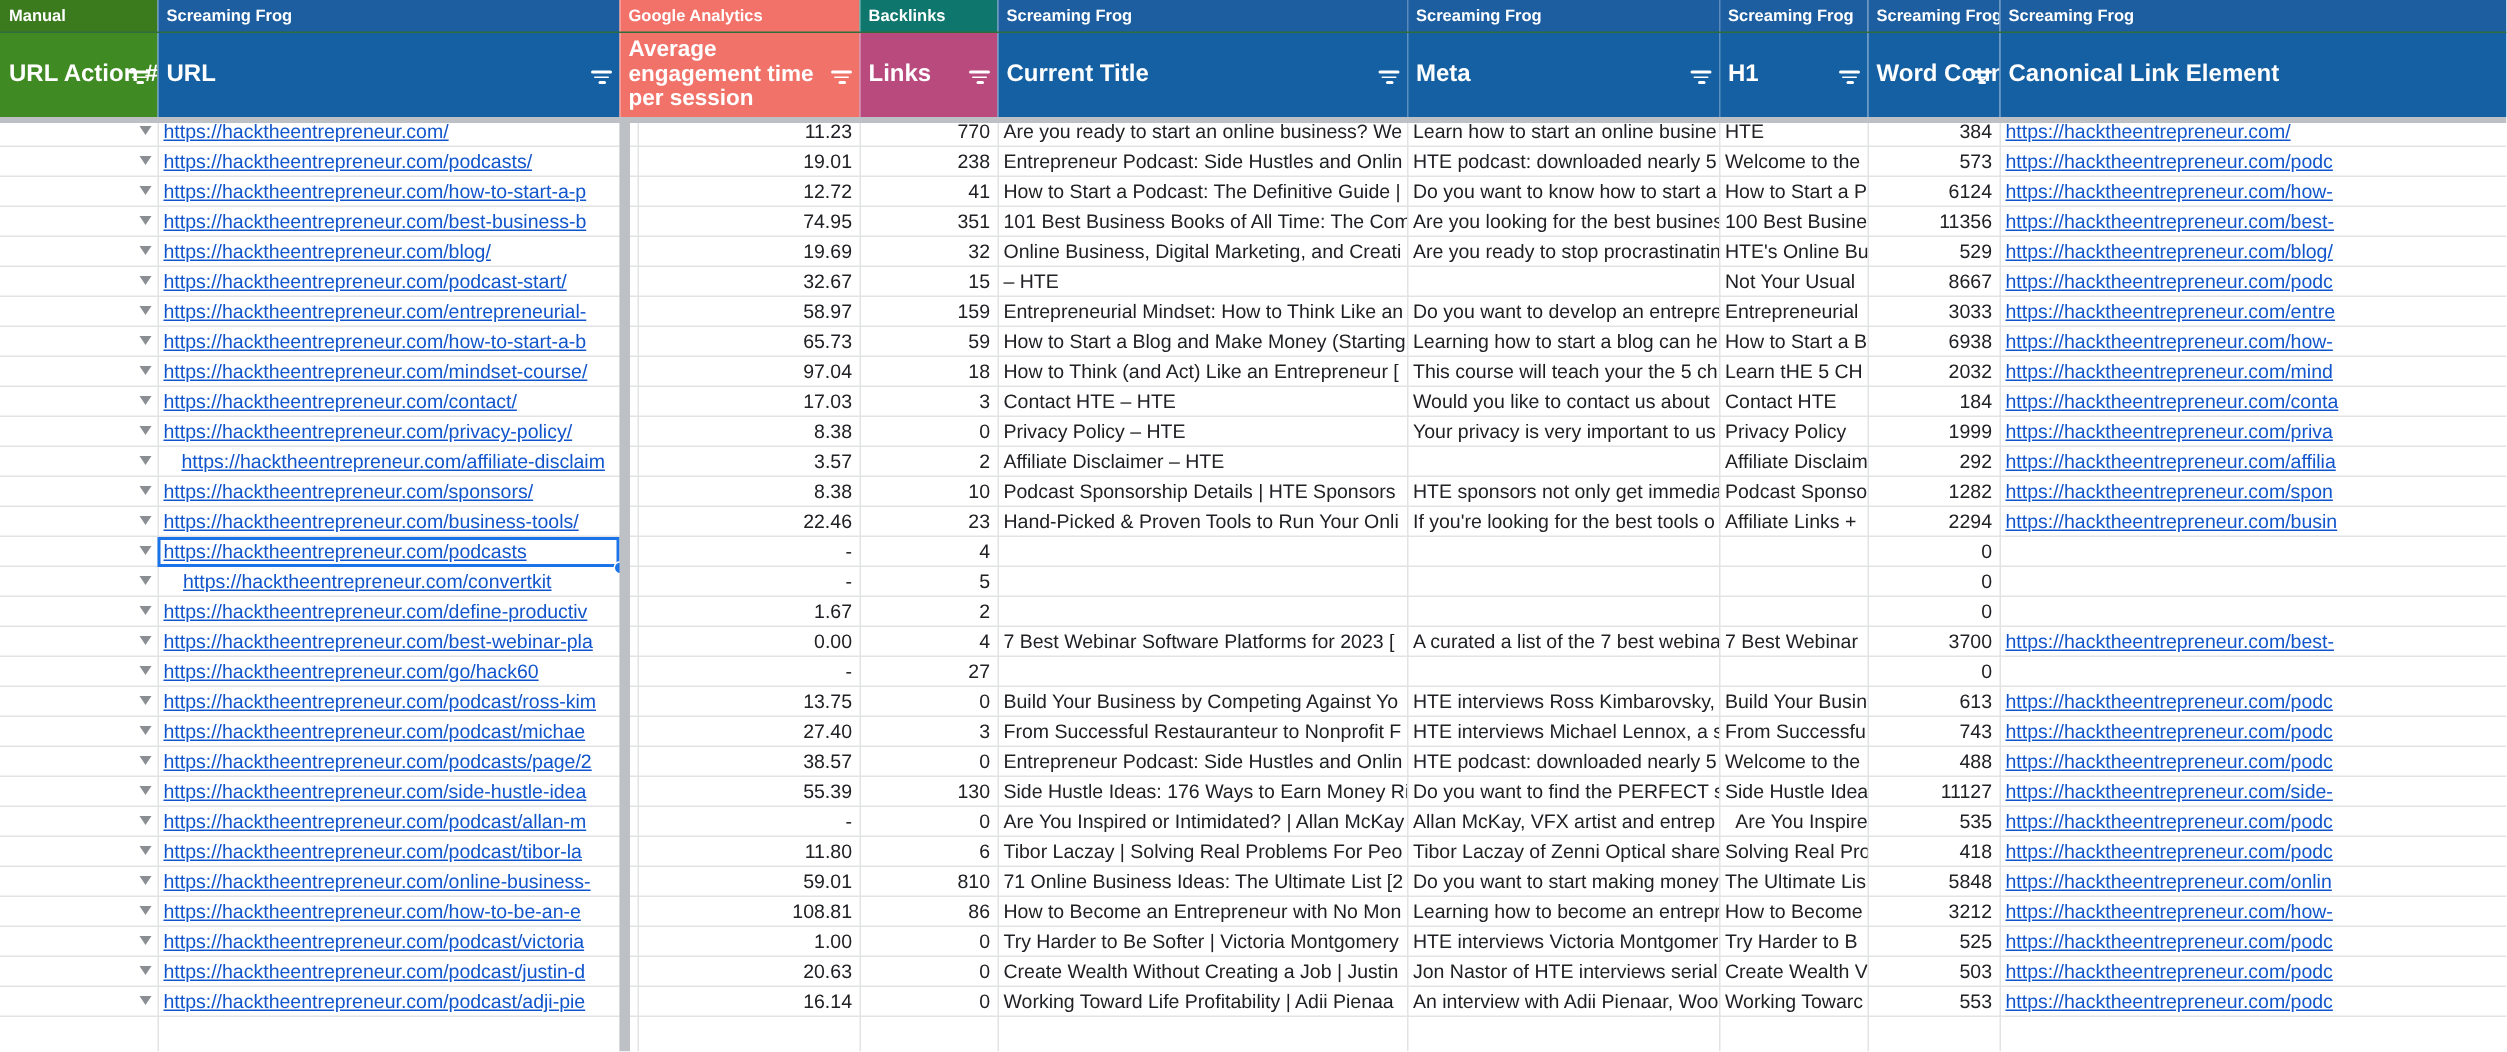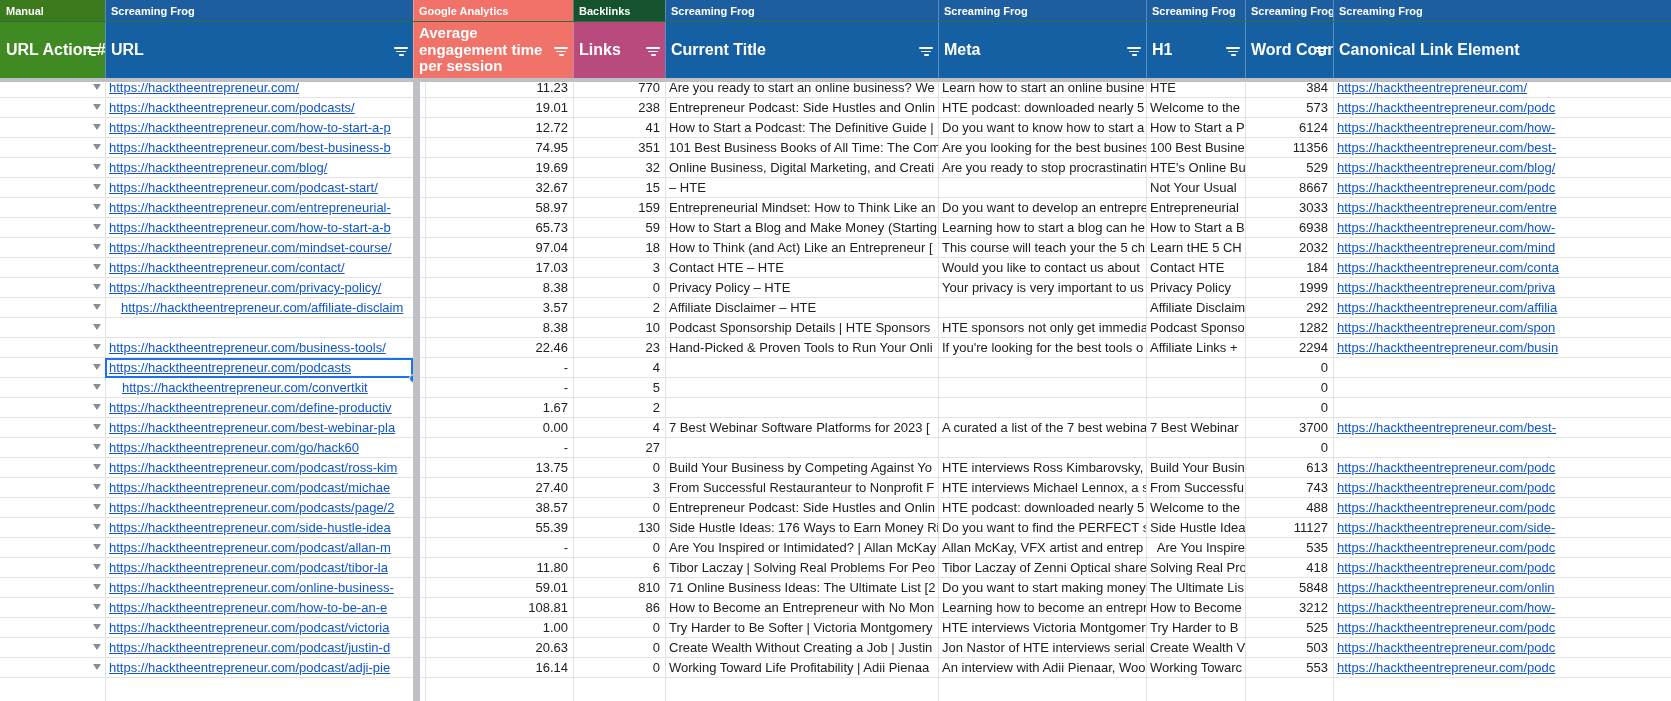--- a/index.html
+++ b/index.html
@@ -19,21 +19,21 @@
           padding-left:6px;box-sizing:border-box;line-height:22px;
           white-space:nowrap;}
   .hcol{position:absolute;top:22px;height:56px;overflow:hidden;
         color:#fff;font-size:16px;font-weight:bold;box-sizing:border-box;
         padding-left:6px;padding-right:22px;
         display:flex;align-items:center;white-space:nowrap;}
   .hcol.wrap{white-space:normal;line-height:1.12;font-size:15px;}
   .g-manual{background:#3c7a1e;}
   .g-sf{background:#1c5ea0;}
   .g-ga{background:#f27269;}
-  .g-bl{background:#14532d;}
+  .g-bl{background:#0f766e;}
   .c-manual{background:#3f8a22;}
   .c-sf{background:#1560a2;}
   .c-ga{background:#f07268;}
   .c-bl{background:#b84a7e;}
   .hsep{position:absolute;top:22px;height:56px;width:1px;background:rgba(255,255,255,.30);}
   .gsep{position:absolute;top:0;height:22px;width:1px;background:rgba(255,255,255,.28);}
   .underline{position:absolute;left:0;top:21px;width:1671px;height:1px;background:#2f6e3c;z-index:31;}
   .filt{position:absolute;right:5px;top:50%;transform:translateY(-50%);
         width:14px;height:10px;}
   .filt i{display:block;background:#fff;height:1.6px;margin:2px auto;border-radius:1px;}
@@ -354,20 +354,21 @@
           <div class="cell txt" style="left: 665px; width: 273px;">Affiliate Disclaimer – HTE</div>
           <div class="cell txt" style="left: 938px; width: 208px;"></div>
           <div class="cell txt" style="left: 1146px; width: 99px;">Affiliate Disclaim</div>
           <div class="cell num" style="left: 1245px; width: 88px;">292</div>
           <div class="cell lnk" style="left: 1333px; width: 338px;"><span>https://hacktheentrepreneur.com/affilia</span></div>
           <div class="rline"></div>
         </div>
         <div class="row" style="top: 240px;">
           <div class="caret" style="left: 93px;"></div>
           <div class="cell num" style="left: 0px; width: 105px;"></div>
+          <div class="cell lnk" style="left: 105px; width: 308px;"><span>https://hacktheentrepreneur.com/sponsors/</span></div>
           <div class="cell num" style="left: 413px; width: 12px;">8</div>
           <div class="cell num" style="left: 425px; width: 148px;">8.38</div>
           <div class="cell num" style="left: 573px; width: 92px;">10</div>
           <div class="cell txt" style="left: 665px; width: 273px;">Podcast Sponsorship Details | HTE Sponsors</div>
           <div class="cell txt" style="left: 938px; width: 208px;">HTE sponsors not only get immedia</div>
           <div class="cell txt" style="left: 1146px; width: 99px;">Podcast Sponso</div>
           <div class="cell num" style="left: 1245px; width: 88px;">1282</div>
           <div class="cell lnk" style="left: 1333px; width: 338px;"><span>https://hacktheentrepreneur.com/spon</span></div>
           <div class="rline"></div>
         </div>

